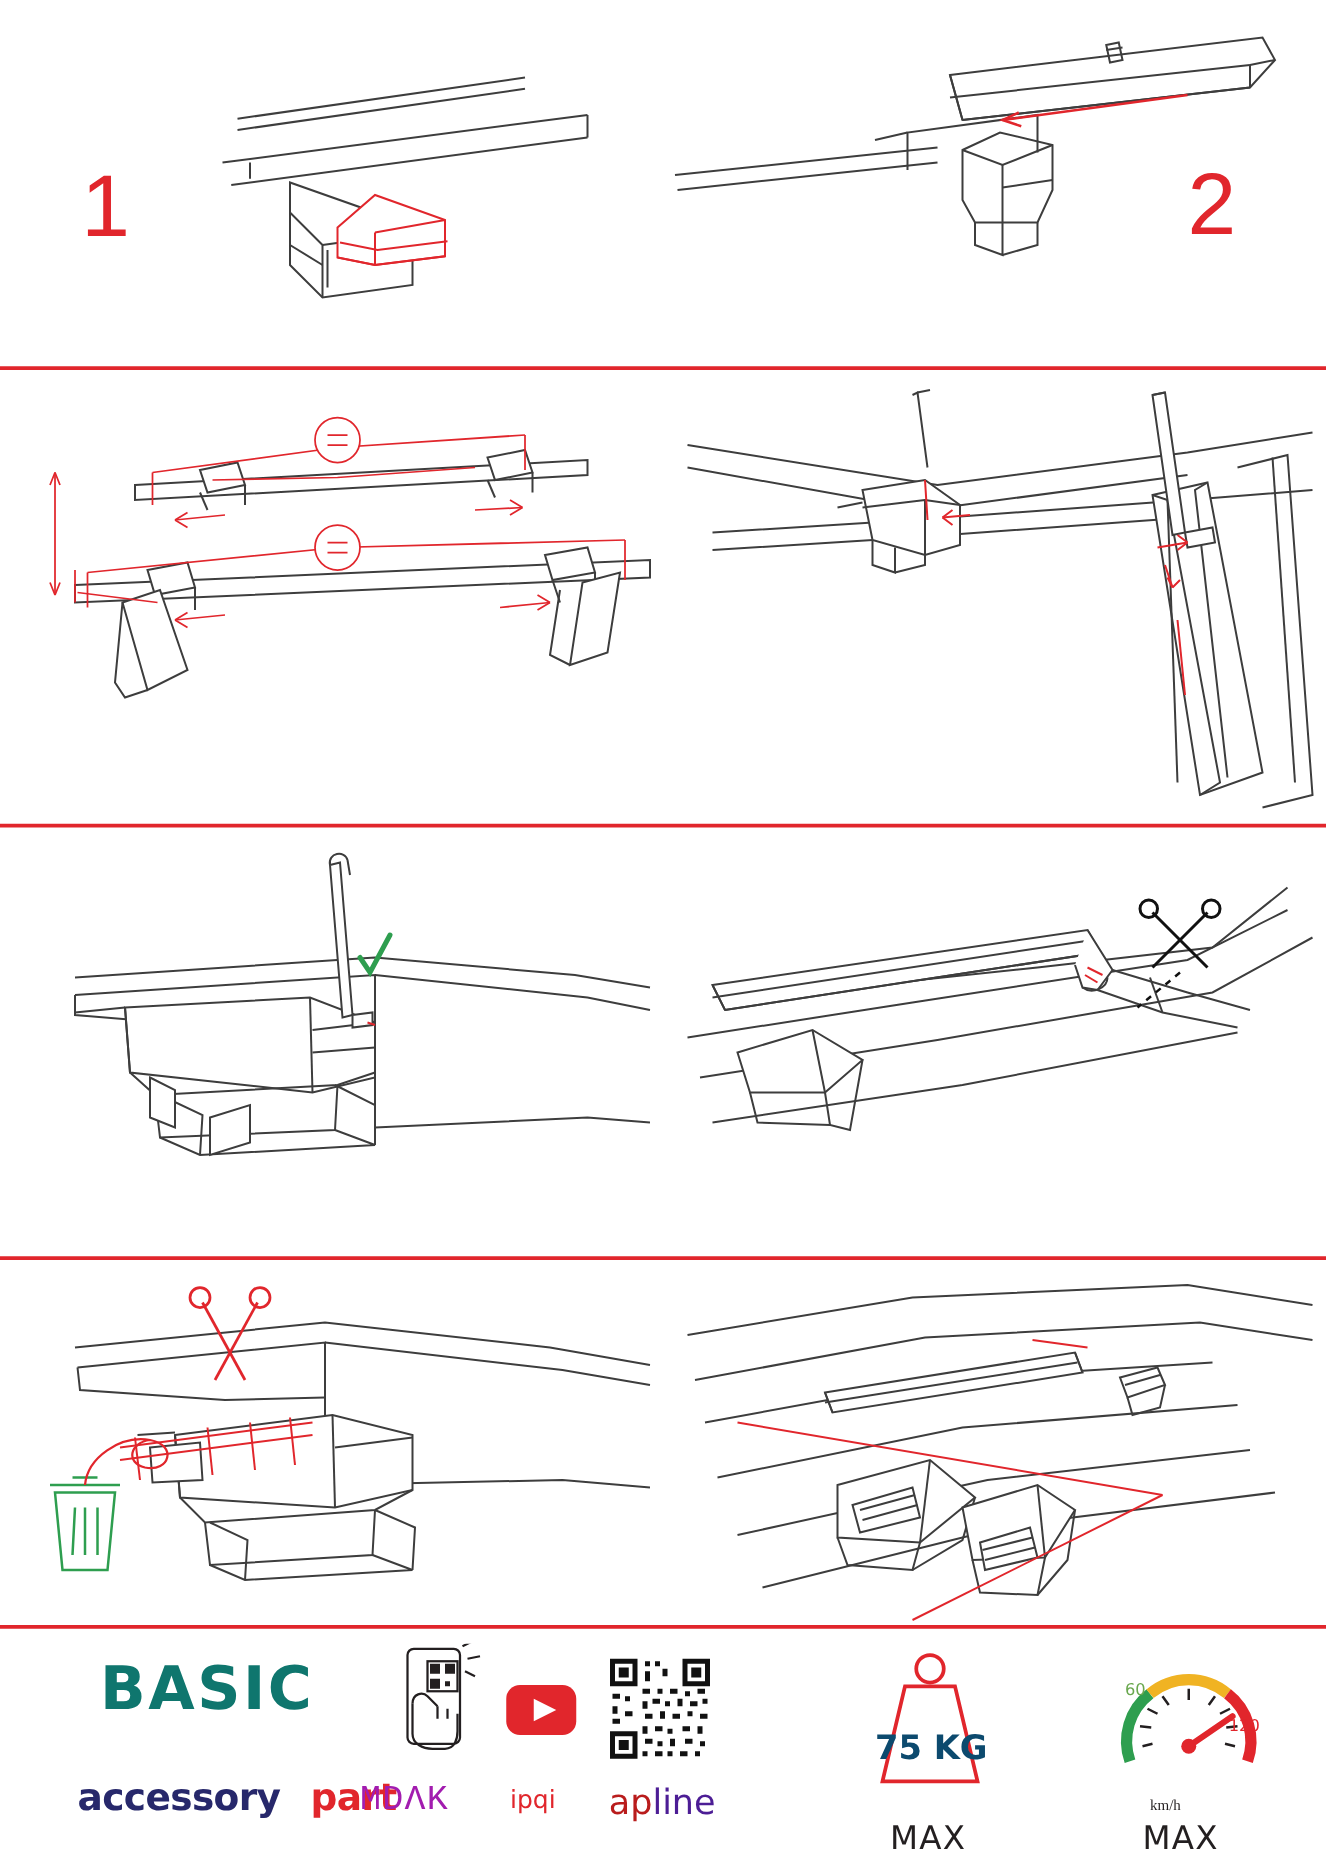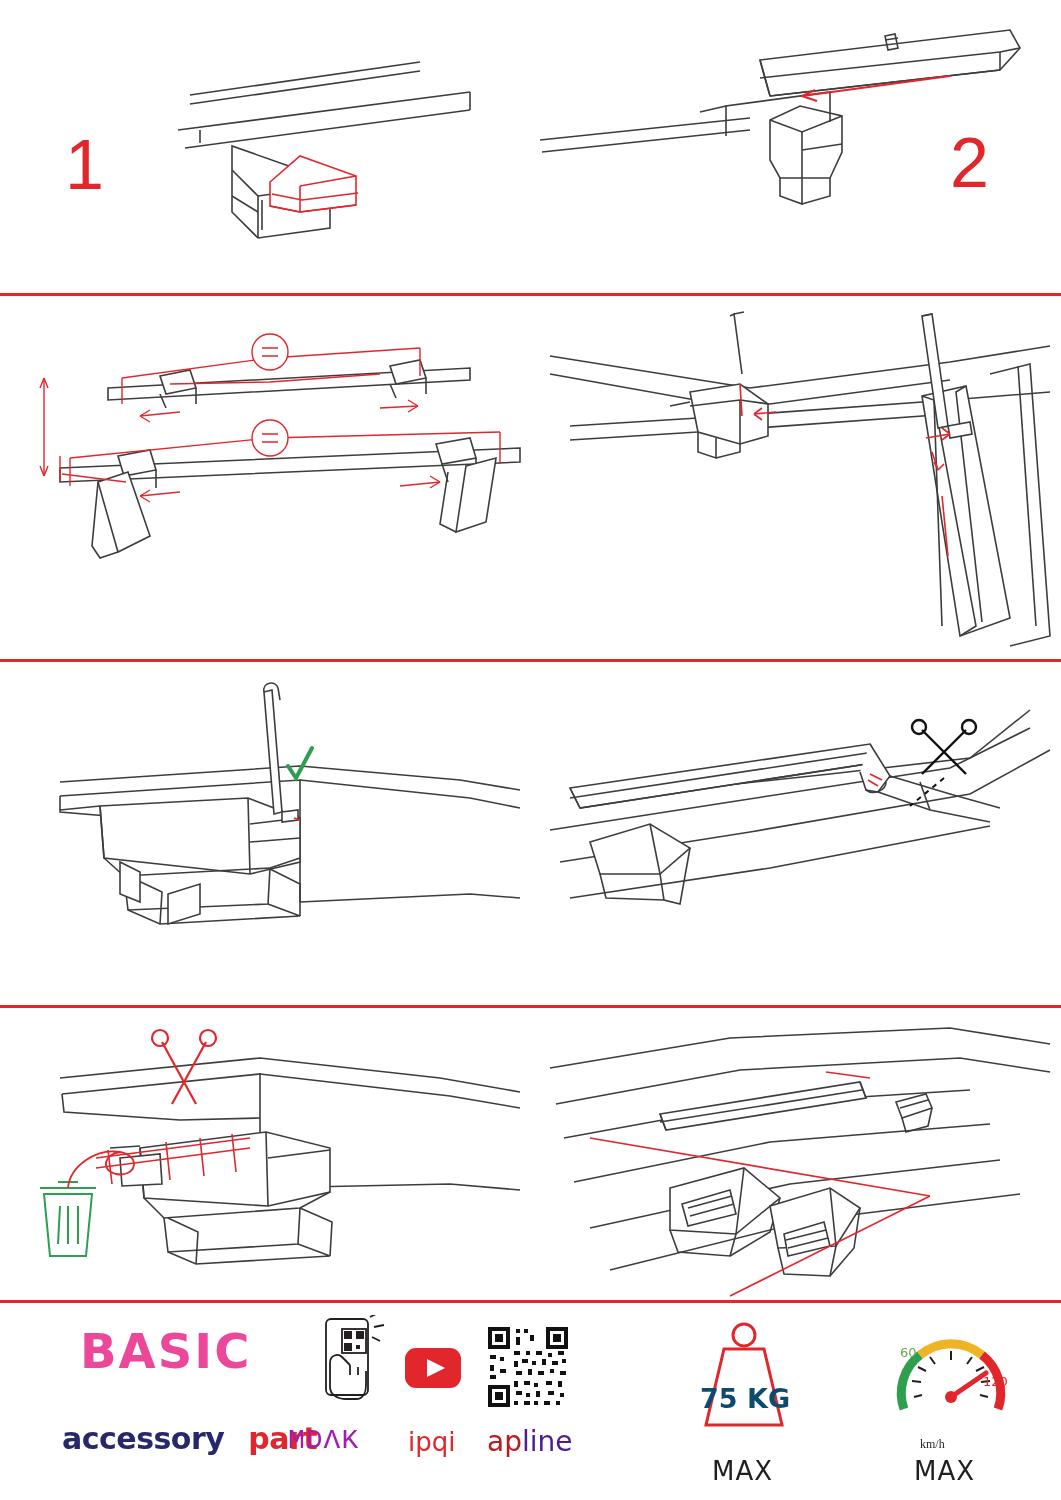--- a/index.html
+++ b/index.html
@@ -55,21 +55,21 @@
     left: 0;
     width: 1061px;
     height: 197px;
   }
   .brand-basic {
     position: absolute;
     left: 80px;
     top: 20px;
     font-size: 48px;
     font-weight: bold;
-    color: #ec4899;
+    color: #0f766e;
     letter-spacing: 2px;
     font-family: "DejaVu Sans", sans-serif;
   }
   .brand-accessory {
     position: absolute;
     left: 62px;
     top: 118px;
     font-size: 30px;
     font-weight: bold;
     font-family: "DejaVu Sans", sans-serif;
@@ -84,21 +84,21 @@
     top: 122px;
     font-size: 28px;
     letter-spacing: 1px;
     color: #a21caf;
     font-family: Liberation Mono, monospace;
   }
   .ipqi {
     position: absolute;
     left: 408px;
     top: 124px;
-    font-size: 26px;
+    font-size: 20px;
     color: #e1262c;
     font-family: "DejaVu Sans", sans-serif;
   }
   .apline {
     position: absolute;
     left: 487px;
     top: 122px;
     font-size: 28px;
     font-family: "DejaVu Sans", sans-serif;
   }

